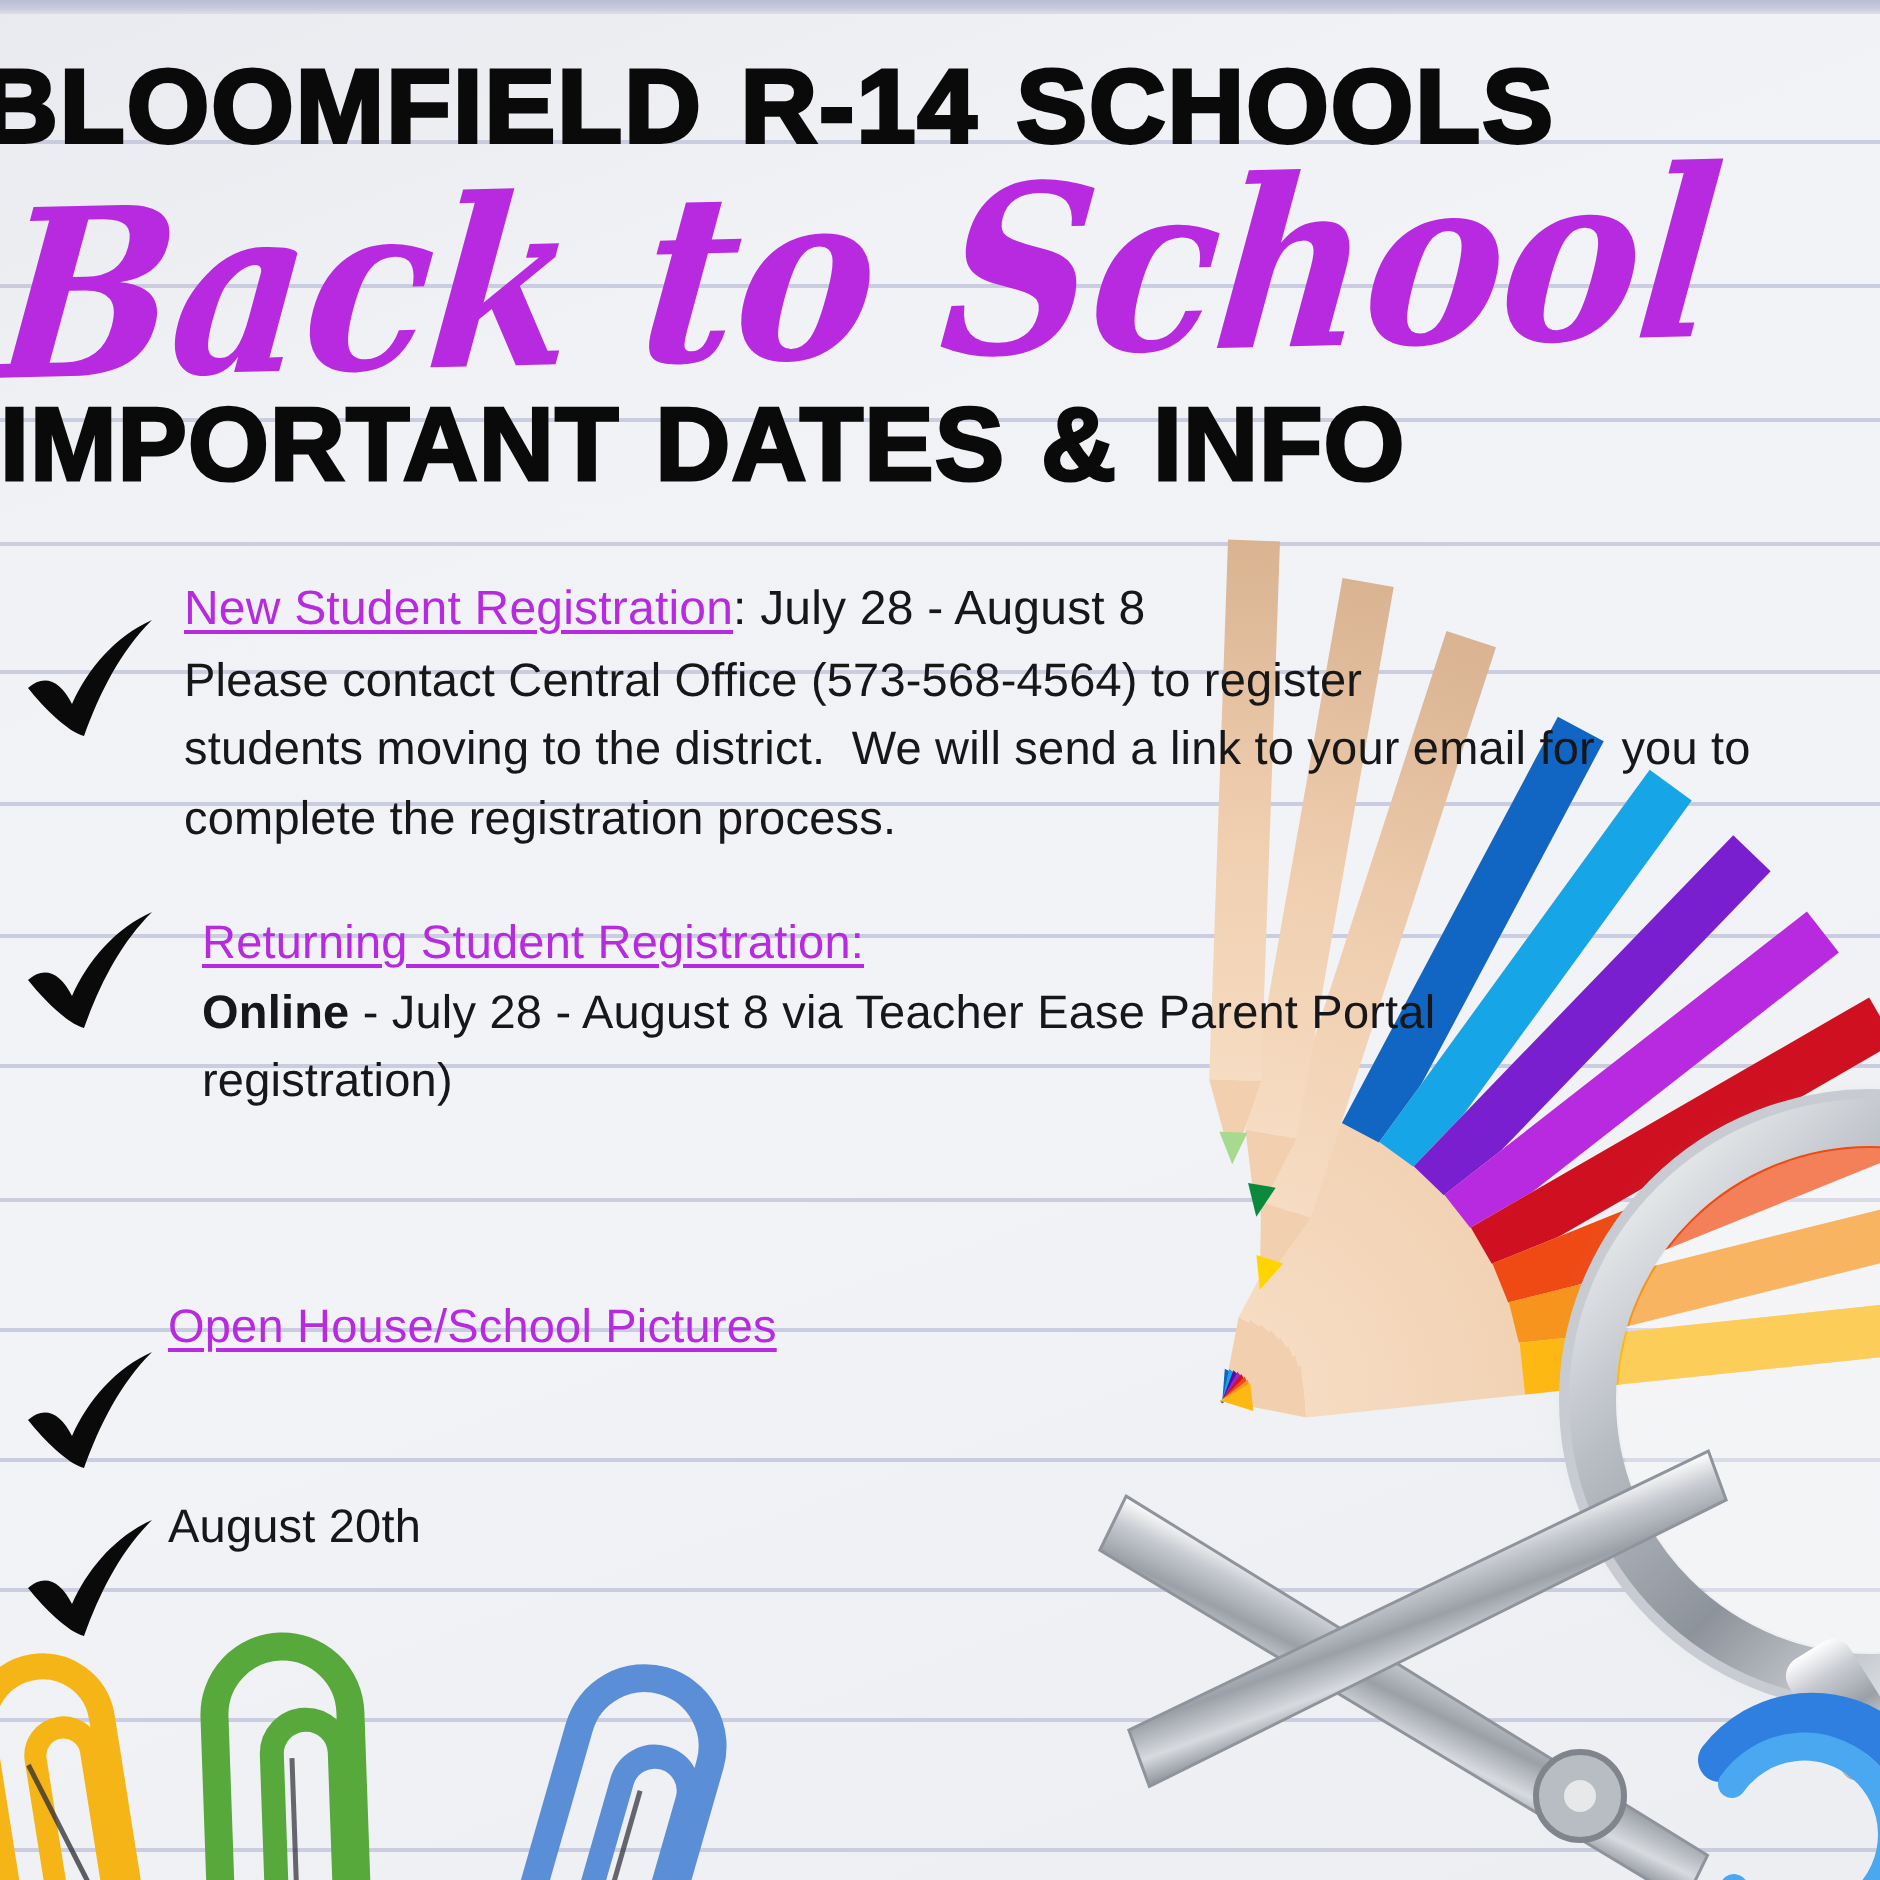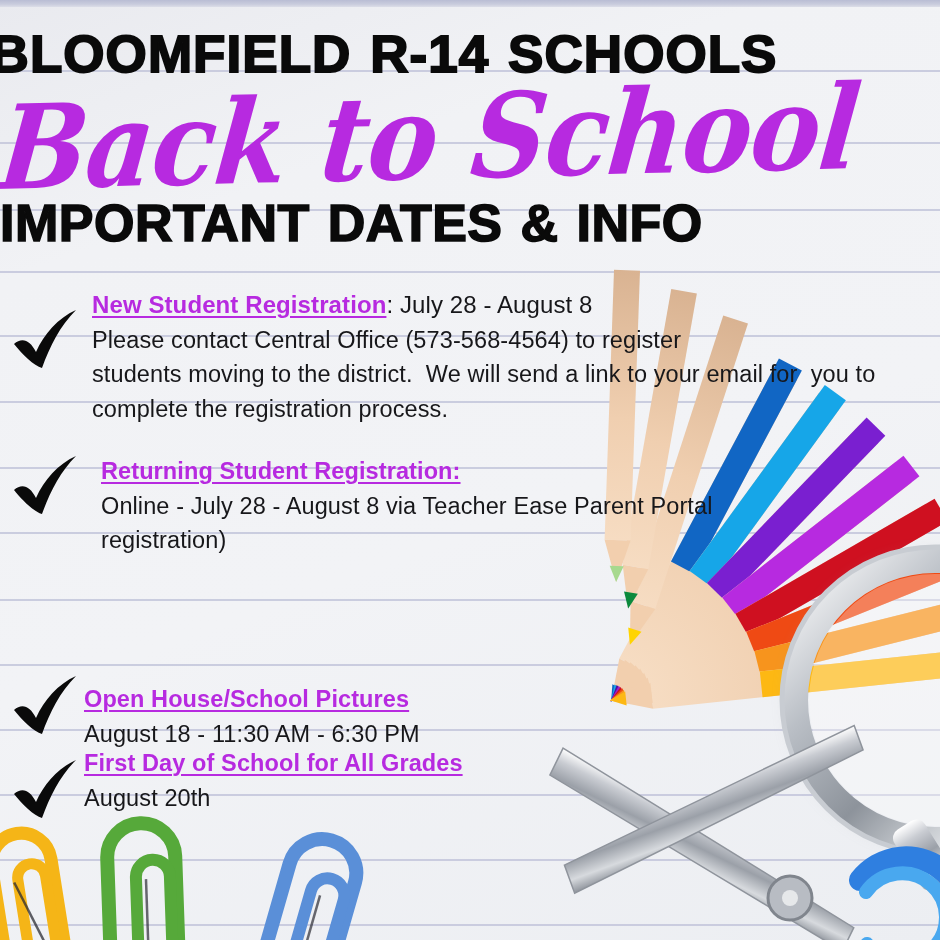--- a/index.html
+++ b/index.html
@@ -106,32 +106,32 @@
     font-size: 23.5px;
     line-height: 34.5px;
     color: #17171a;
     letter-spacing: .1px;
   }
   .head-link {
     color: #b72ae0;
     text-decoration: underline;
     text-decoration-thickness: 2px;
     text-underline-offset: 3px;
-    font-weight: 700;
-  }
-  .bold { font-weight: 400; color: #17171a; text-align: right; }
+    font-weight: 400;
+  }
+  .bold { font-weight: 700; color: #17171a; text-align: right; }
   .ln { display: block; white-space: pre; }
 
   #item-1 .item-body { position: absolute; left: 92px; top: 6px; width: 850px; }
   #item-1 .check     { top: 22px; }
 
   #item-2 .item-body { position: absolute; left: 80px; top: 172px; width: 860px; margin-left: 21px; }
   #item-2 .check     { top: 168px; }
 
-  #item-3 .item-body { position: absolute; left: 84px; top: 400px; width: 800px; }
+  #item-3 .item-body { position: absolute; left: 84px; top: 364px; width: 800px; }
   #item-3 .check     { top: 388px; }
 
   #item-4 .item-body { position: absolute; left: 84px; top: 464px; width: 800px; }
   #item-4 .check     { top: 472px; }
 
   
   #item-1 .ln:first-child { font-size: 24px; }
 
   
   #decor { position: absolute; inset: 0; z-index: 2; pointer-events: none; }
@@ -337,30 +337,28 @@
     </div>
 
     <div class="item" id="item-3">
       <span class="check">
         <svg viewBox="0 0 76 72">
             <path d="M6 40 C14 33 22 36 28 48 C36 30 50 14 68 6 C52 22 42 42 34 64 C26 62 14 50 6 40 Z" fill="#0a0a0a"></path>
           </svg>
       </span>
       <div class="item-body">
         <span class="ln"><span class="head-link">Open House/School Pictures</span></span>
-        <span class="ln">August 18 - 11:30 AM - 6:30 PM</span>
       </div>
     </div>
 
     <div class="item" id="item-4">
       <span class="check">
         <svg viewBox="0 0 76 72">
             <path d="M6 40 C14 33 22 36 28 48 C36 30 50 14 68 6 C52 22 42 42 34 64 C26 62 14 50 6 40 Z" fill="#0a0a0a"></path>
           </svg>
       </span>
       <div class="item-body">
-        <span class="ln"><span class="head-link">First Day of School for All Grades</span></span>
         <span class="ln">August 20th</span>
       </div>
     </div>
 
   </div>
 </div>
 
 </body></html>

